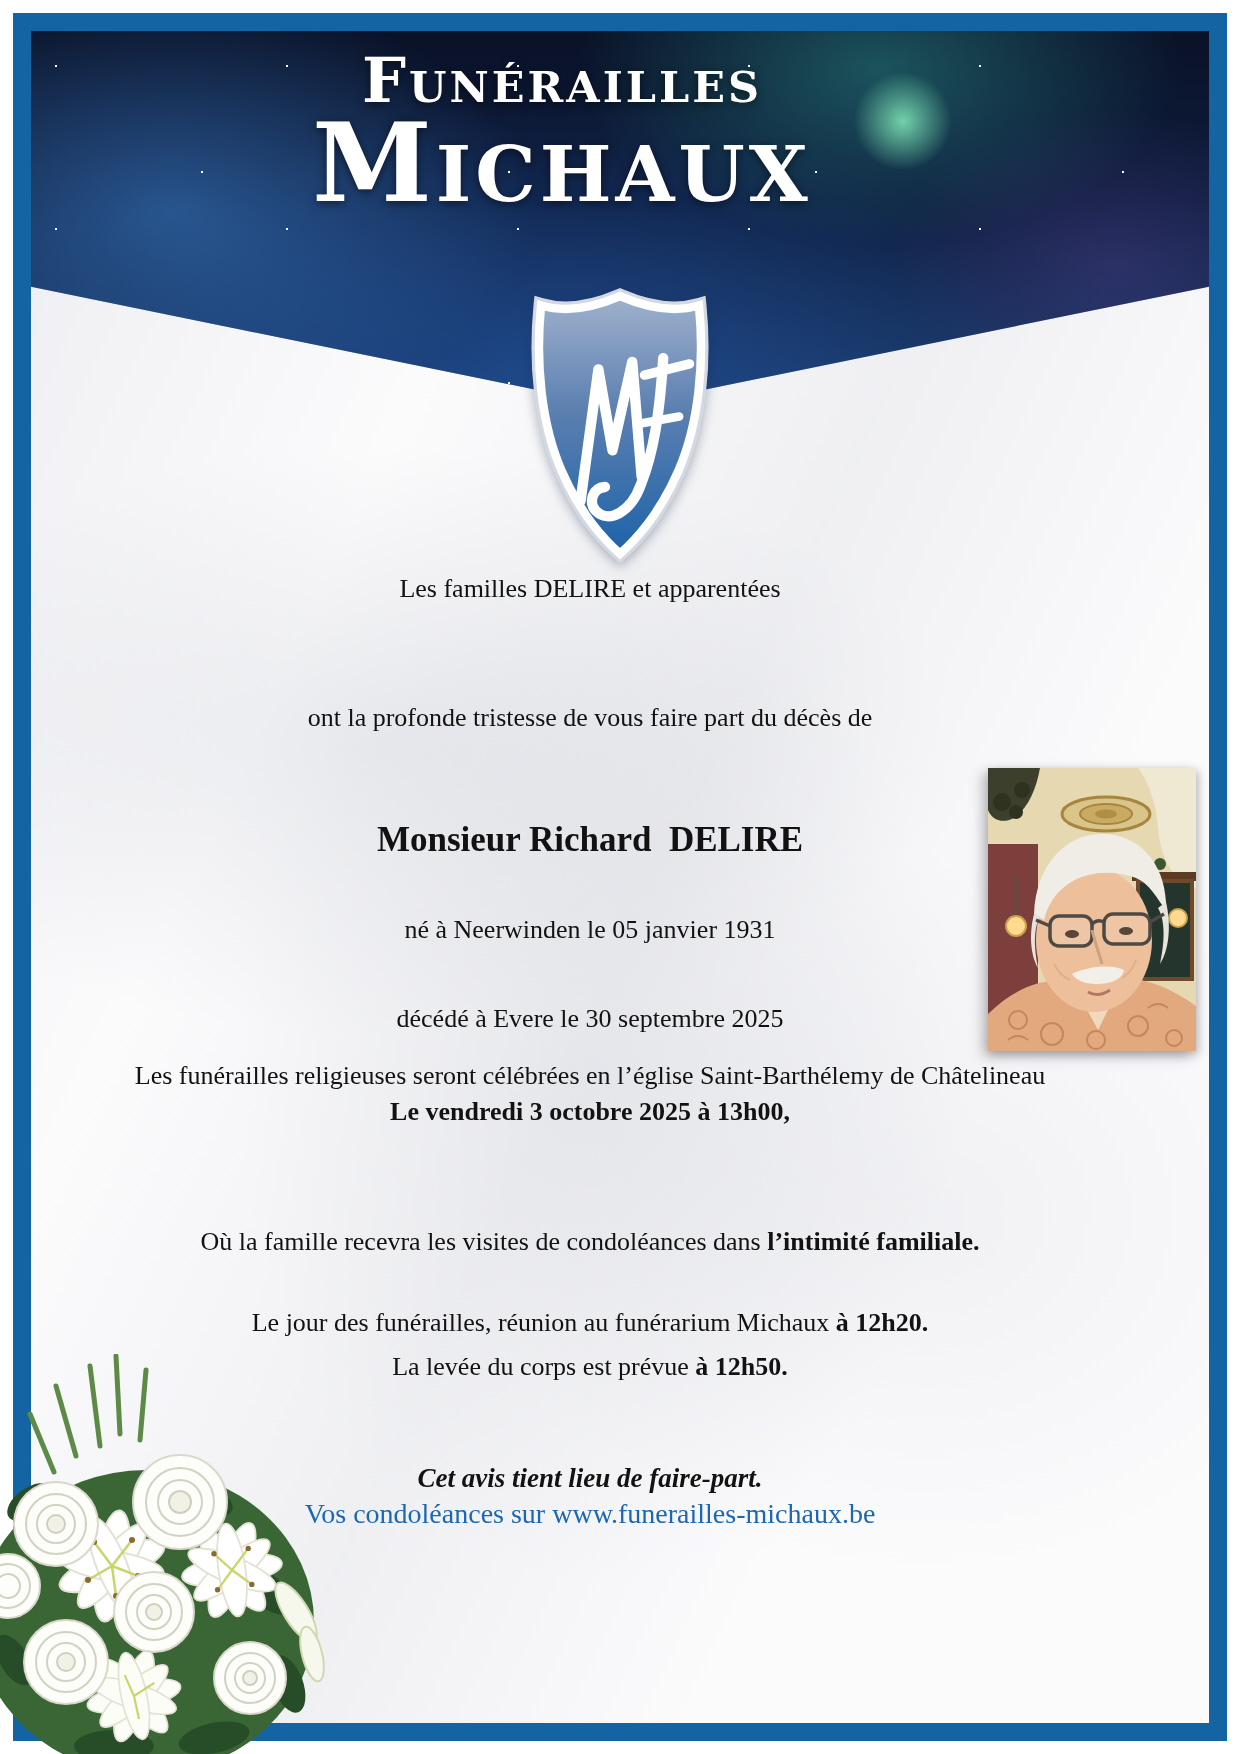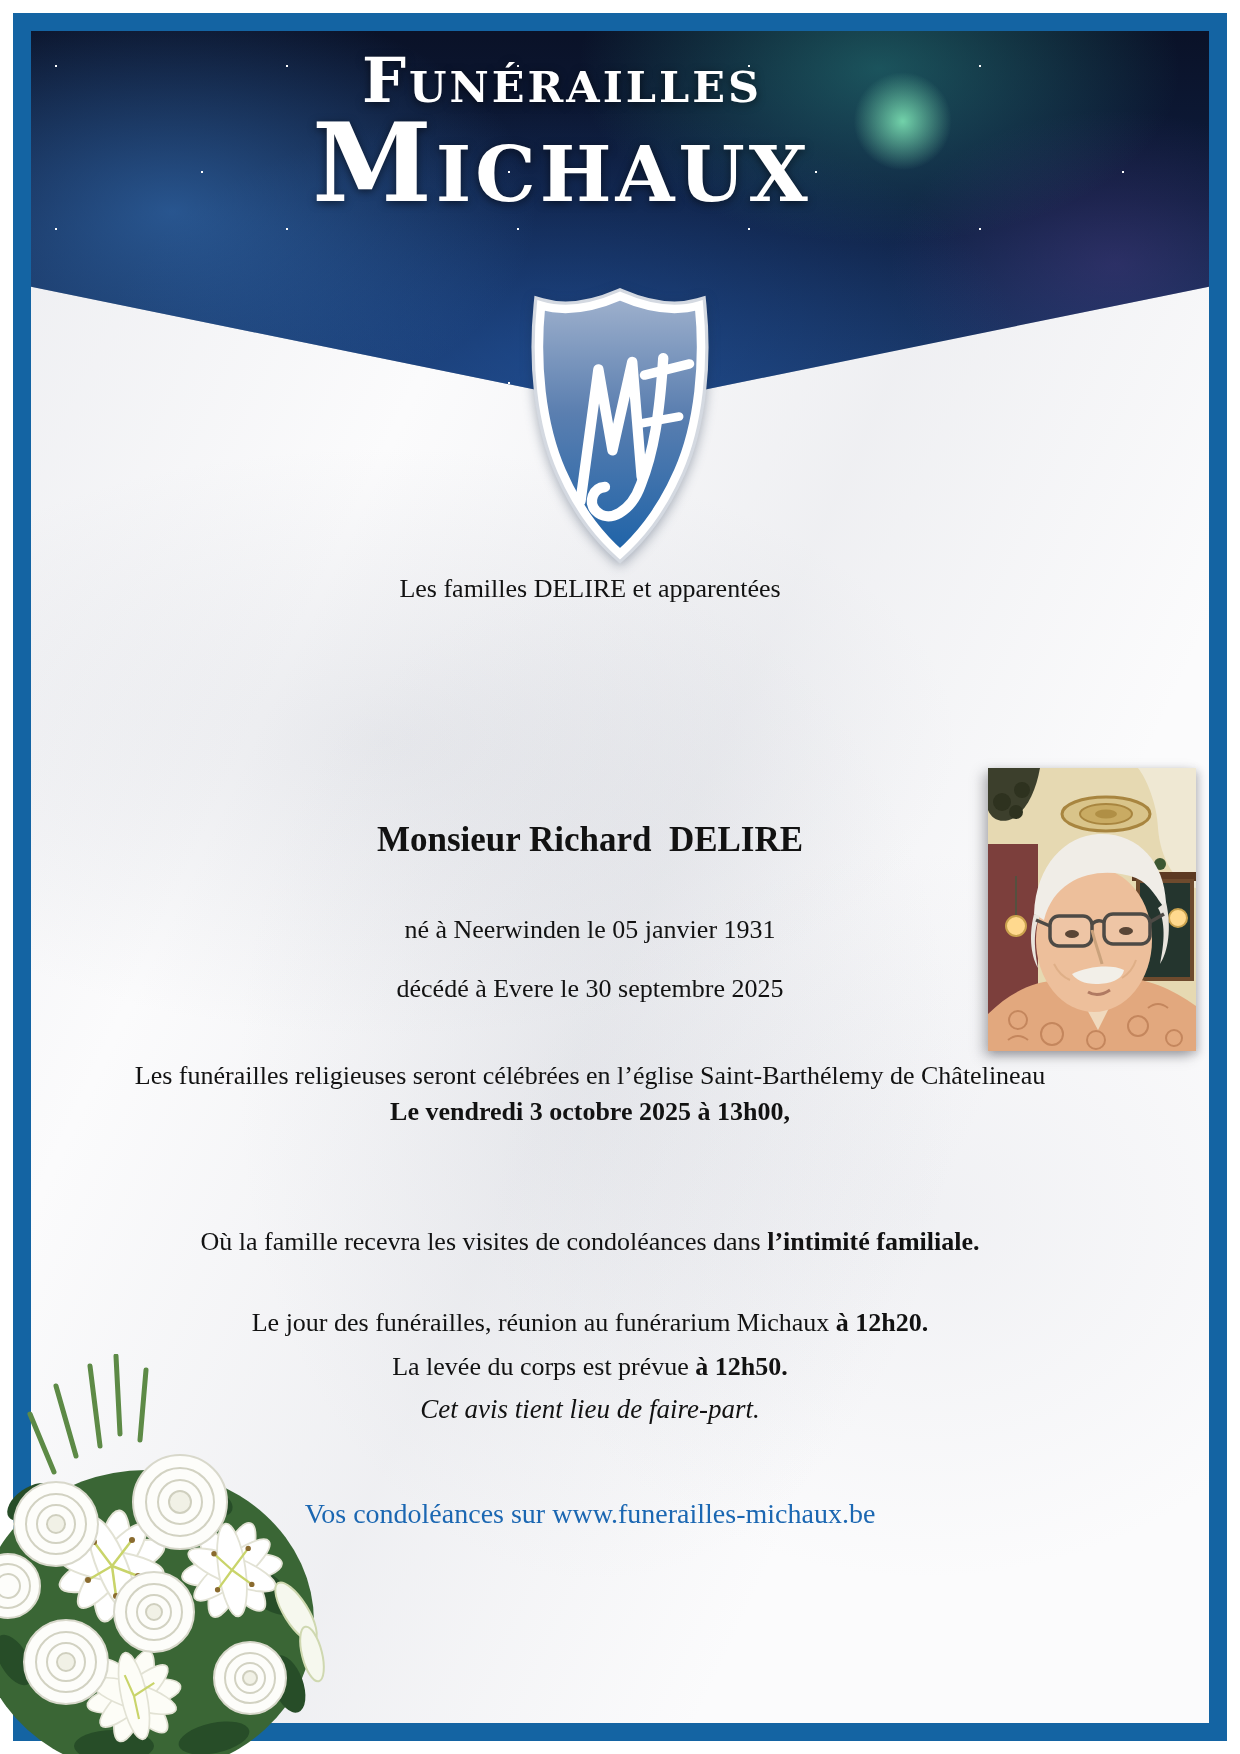--- a/index.html
+++ b/index.html
@@ -104,36 +104,37 @@
       <path d="M58,232 L77,92 L92,178 L113,84 L123,206" stroke-width="11"></path>
       <path d="M146,80 C142,140 136,180 122,215 C112,243 88,257 74,242 C66,233 71,218 84,217" stroke-width="11"></path>
       <path d="M126,98 L174,86" stroke-width="10"></path>
       <path d="M119,150 L163,142" stroke-width="9"></path>
     </g>
   </svg>
 
   <div class="content">
     <div class="line" style="top:571px;">Les familles DELIRE et apparentées</div>
 
+    <div class="line" style="top:700px;">ont la profonde tristesse de vous faire part du décès de</div>
 
     <div class="line name" style="top:822px;">Monsieur Richard  DELIRE</div>
 
     <div class="line" style="top:912px;">né à Neerwinden le 05 janvier 1931</div>
-    <div class="line" style="top:971px;">décédé à Evere le 30 septembre 2025</div>
+    <div class="line" style="top:1001px;">décédé à Evere le 30 septembre 2025</div>
 
     <div class="line" style="top:1058px;">Les funérailles religieuses seront célébrées en l’église Saint-Barthélemy de Châtelineau</div>
     <div class="line b" style="top:1094px;">Le vendredi 3 octobre 2025 à 13h00,</div>
 
     <div class="line" style="top:1224px;"><span>Où la famille recevra les visites de condoléances dans </span><span class="b">l’intimité familiale.</span></div>
 
     <div class="line" style="top:1305px;"><span>Le jour des funérailles, réunion au funérarium Michaux </span><span class="b">à 12h20.</span></div>
 
     <div class="line" style="top:1349px;"><span>La levée du corps est prévue </span><span class="b">à 12h50.</span></div>
 
-    <div class="line it" style="top:1391px;">Cet avis tient lieu de faire-part.</div>
+    <div class="line it" style="top:1460px;font-weight:bold;">Cet avis tient lieu de faire-part.</div>
 
     <div class="line link-line" style="top:1496px;"><a>Vos condoléances sur www.funerailles-michaux.be</a></div>
   </div>
 
   <svg class="photo" viewBox="0 0 208 283">
     <rect x="0" y="0" width="208" height="283" fill="#e6d9b2"></rect>
     <path d="M150,0 L208,0 L208,120 C188,118 172,90 170,60 C169,35 158,10 150,0 Z" fill="#efe8d3"></path>
     <ellipse cx="118" cy="46" rx="44" ry="17" fill="#d9c48a" stroke="#a8853f" stroke-width="3"></ellipse>
     <ellipse cx="118" cy="46" rx="26" ry="10" fill="#c9ab63" stroke="#a8853f" stroke-width="2"></ellipse>
     <ellipse cx="118" cy="46" rx="11" ry="4.5" fill="#b08f45"></ellipse>

